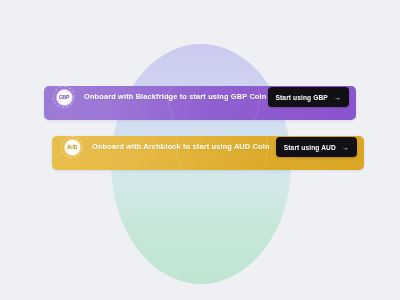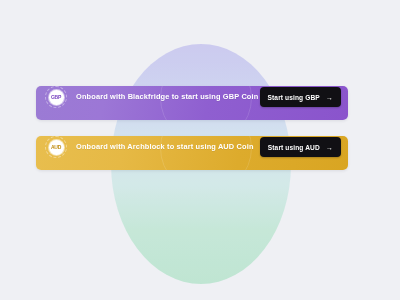--- a/index.html
+++ b/index.html
@@ -46,39 +46,40 @@
   #banner-stack {
     position: absolute;
     left: 0;
     top: 0;
     width: 400px;
     height: 300px;
   }
 
   .banner {
     position: absolute;
-    left: 36px;
+    left: 44px;
     width: 312px;
     height: 34px;
     border-radius: 5px;
     display: flex;
     align-items: center;
     box-sizing: border-box;
     padding: 0 7px 12px 9px;
     box-shadow: 0 1px 3px rgba(40, 40, 70, 0.10);
     overflow: hidden;
   }
 
   .banner.purple {
     top: 86px;
     background: linear-gradient(100deg, #9b7bd4 0%, #9c77d6 22%, #8f5fd0 55%, #8a54cc 100%);
   }
   .banner.yellow {
     top: 136px;
     background: linear-gradient(100deg, #e8be4e 0%, #e6b945 28%, #ddab2c 65%, #d9a522 100%);
+    margin-left: 8px;
   }
   .banner.green {
     top: 186px;
     background: linear-gradient(100deg, #7ac9a4 0%, #6ec49c 30%, #58bd90 68%, #4fb98a 100%);
   }
 
   
   .banner::after {
     content: "";
     position: absolute;

